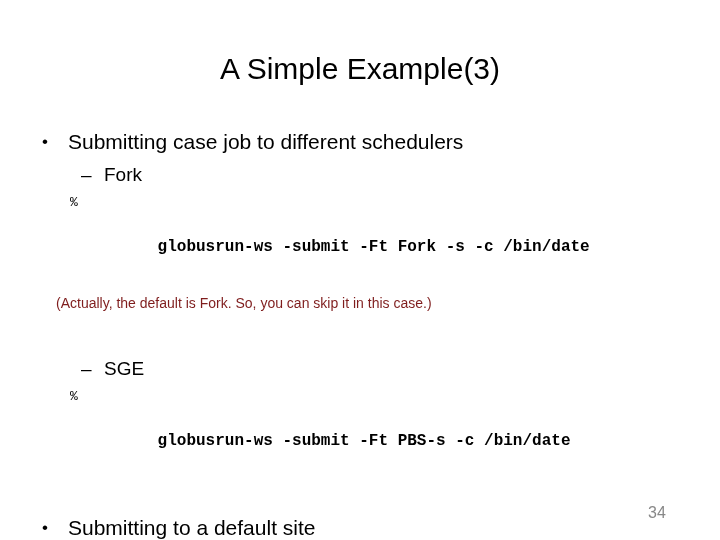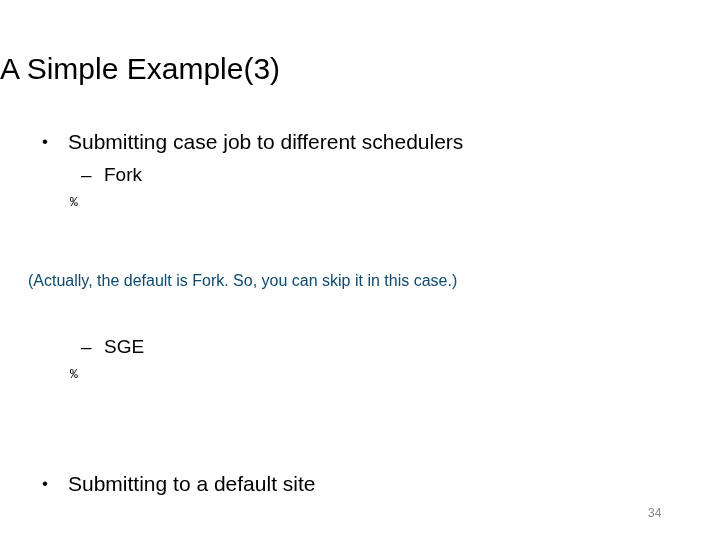--- a/index.html
+++ b/index.html
@@ -18,21 +18,21 @@
   .slide {
     position: relative;
     width: 720px;
     height: 540px;
   }
   .slide-title {
     position: absolute;
     top: 50px;
     left: 0;
     width: 720px;
-    text-align: left;
+    text-align: center;
     font-size: 30px;
     line-height: 38px;
     font-weight: normal;
     letter-spacing: 0px;
     color: #000000;
     white-space: nowrap;
   }
   .body-area {
     position: absolute;
     top: 128px;
@@ -82,37 +82,37 @@
   .cmd-row .prompt {
     position: absolute;
     left: 70px;
     top: 0;
     font-family: "Liberation Mono", "DejaVu Sans Mono", monospace;
     font-weight: normal;
     font-size: 13px;
     line-height: 22px;
   }
   .note {
-    padding-left: 28px;
-    font-size: 16px;
+    padding-left: 56px;
+    font-size: 14px;
     line-height: 26px;
-    color: #0c4a6e;
+    color: #7f1d1d;
   }
   .sp-a { height: 6px; }
   .sp-b { height: 10px; }
   .sp-c { height: 40px; }
   .sp-d { height: 40px; }
   .sp-e { height: 4px; }
   .page-number {
     position: absolute;
     left: 648px;
     top: 505px;
     width: 40px;
     text-align: left;
-    font-size: 12px;
+    font-size: 16px;
     line-height: 16px;
     color: #888888;
   }
 </style>
 </head>
 <body>
 
 <div class="slide">
 
   <div class="slide-title">A Simple Example(3)</div>
@@ -128,37 +128,39 @@
 
     <div class="lvl2">
       <span class="dash-glyph">–</span>
       <span>Fork</span>
     </div>
 
     <div class="sp-e"></div>
 
     <div class="cmd cmd-row">
       <span class="prompt">%</span>
+      <span>globusrun-ws -submit -Ft Fork -s -c /bin/date</span>
     </div>
 
     <div class="sp-b"></div>
 
     <div class="note">(Actually, the default is Fork. So, you can skip it in this case.)</div>
 
     <div class="sp-c"></div>
 
     <div class="lvl2">
       <span class="dash-glyph">–</span>
       <span>SGE</span>
     </div>
 
     <div class="sp-e"></div>
 
     <div class="cmd cmd-row">
       <span class="prompt">%</span>
+      <span>globusrun-ws -submit -Ft PBS-s -c /bin/date</span>
     </div>
 
     <div class="sp-d"></div>
 
     <div class="lvl1">
       <span class="bullet-glyph">•</span>
       <span>Submitting to a default site</span>
     </div>
 
   </div>

